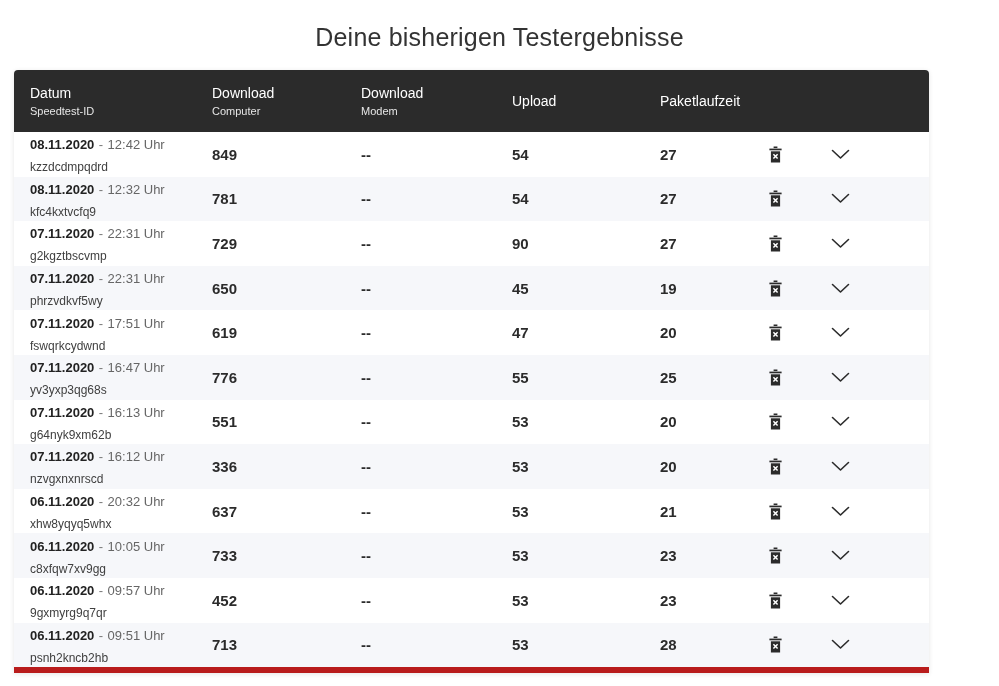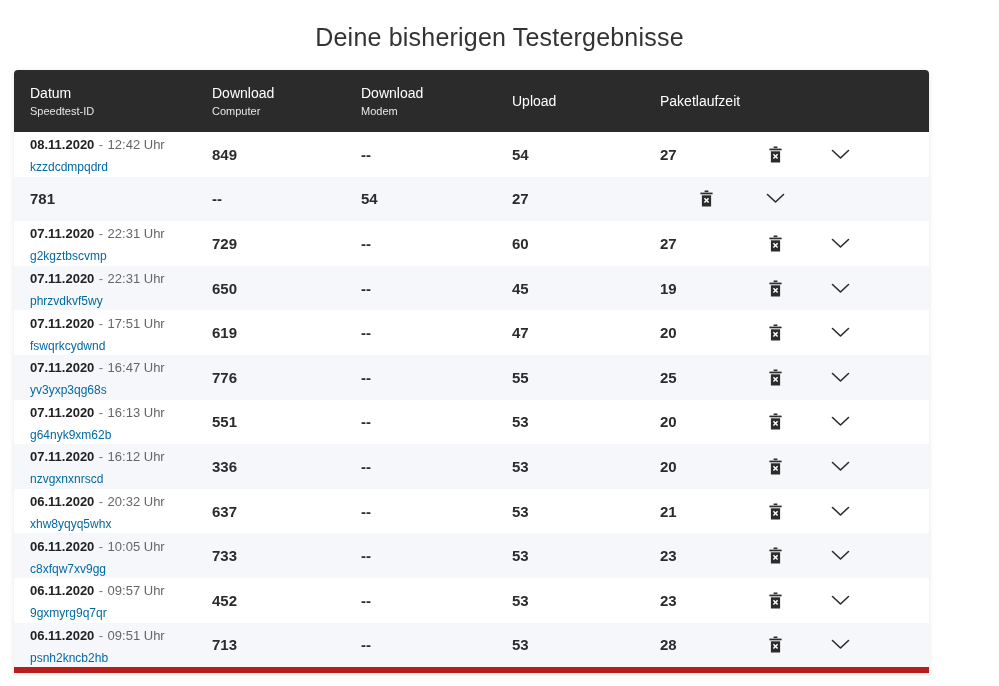--- a/index.html
+++ b/index.html
@@ -45,21 +45,21 @@
     padding-left: 16px;
     height: 44.6px;
     background: #ffffff;
   }
   .row:nth-child(even) { background: #f6f7fa; }
   .tbody { border-bottom: 6px solid #b91c1c; }
   .c-datum { line-height: 1.25; padding-top: 1px; }
   .date { font-size: 13px; font-weight: 700; color: #222; }
   .sep  { font-size: 13px; color: #777; }
   .time { font-size: 13px; color: #666; }
-  .test-id { font-size: 12px; color: #0369a1; margin-top: 6px; }
+  .test-id { font-size: 12px; color: #404040; margin-top: 6px; }
   .num { font-size: 15px; font-weight: 700; color: #2b2b2b; }
   .icon-cell { display: flex; justify-content: center; align-items: center; }
   .icon-btn {
     background: none; border: none; cursor: pointer;
     display: flex; align-items: center; justify-content: center;
     padding: 4px;
   }
   .icon-btn svg { display: block; }
 </style>
 </head>
@@ -124,20 +124,28 @@
           <svg width="19" height="11" viewBox="0 0 19 11">
             <polyline points="1.5,1.5 9.5,9 17.5,1.5" fill="none" stroke="#2b2b2b" stroke-width="1.6" stroke-linecap="round" stroke-linejoin="round"></polyline>
           </svg>
         </span>
       </button>
     </div>
     <div></div>
   </div>
 
   <div class="row">
+    <div class="c-datum">
+      <div>
+        <span class="date">08.11.2020</span>
+        <span class="sep">-</span>
+        <span class="time">12:32 Uhr</span>
+      </div>
+      <div class="test-id">kfc4kxtvcfq9</div>
+    </div>
     <div class="num">781</div>
     <div class="num">--</div>
     <div class="num">54</div>
     <div class="num">27</div>
     <div class="icon-cell">
       <button class="icon-btn">
         <span>
           <svg width="15" height="17" viewBox="0 0 15 17">
             <rect x="5.6" y="0.5" width="3.8" height="1.6" fill="#2b2b2b"></rect>
             <rect x="1.4" y="2.6" width="12.2" height="1.7" fill="#2b2b2b"></rect>
@@ -163,21 +171,21 @@
     <div class="c-datum">
       <div>
         <span class="date">07.11.2020</span>
         <span class="sep">-</span>
         <span class="time">22:31 Uhr</span>
       </div>
       <div class="test-id">g2kgztbscvmp</div>
     </div>
     <div class="num">729</div>
     <div class="num">--</div>
-    <div class="num">60</div>
+    <div class="num">90</div>
     <div class="num">27</div>
     <div class="icon-cell">
       <button class="icon-btn">
         <span>
           <svg width="15" height="17" viewBox="0 0 15 17">
             <rect x="5.6" y="0.5" width="3.8" height="1.6" fill="#2b2b2b"></rect>
             <rect x="1.4" y="2.6" width="12.2" height="1.7" fill="#2b2b2b"></rect>
             <rect x="2.9" y="5.3" width="9.2" height="11.2" fill="#2b2b2b"></rect>
             <path d="M5.4 8.3 L9.6 12.5 M9.6 8.3 L5.4 12.5" stroke="#ffffff" stroke-width="1.5"></path>
           </svg>

